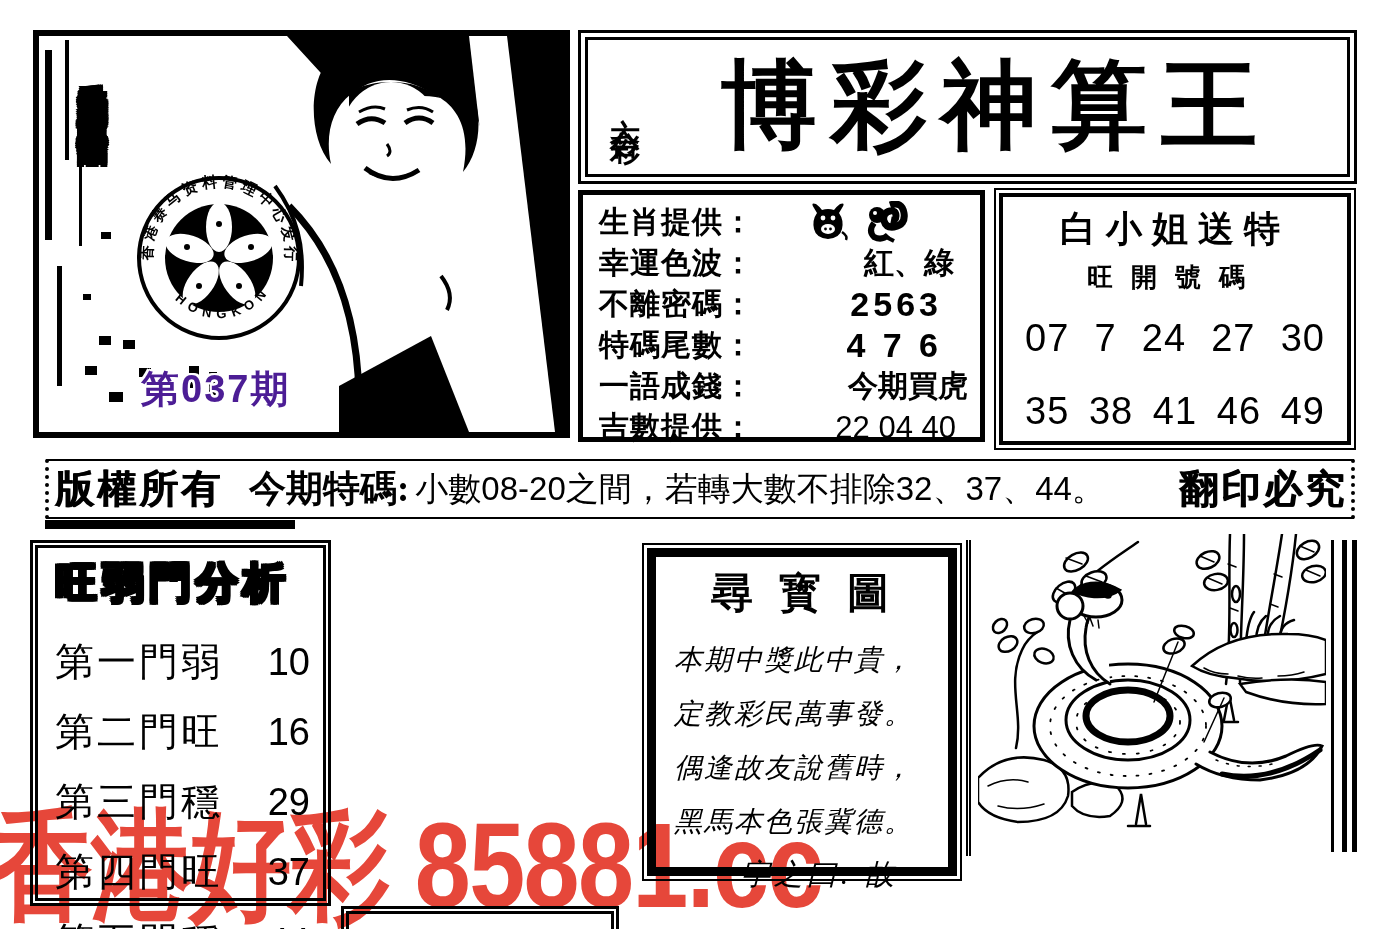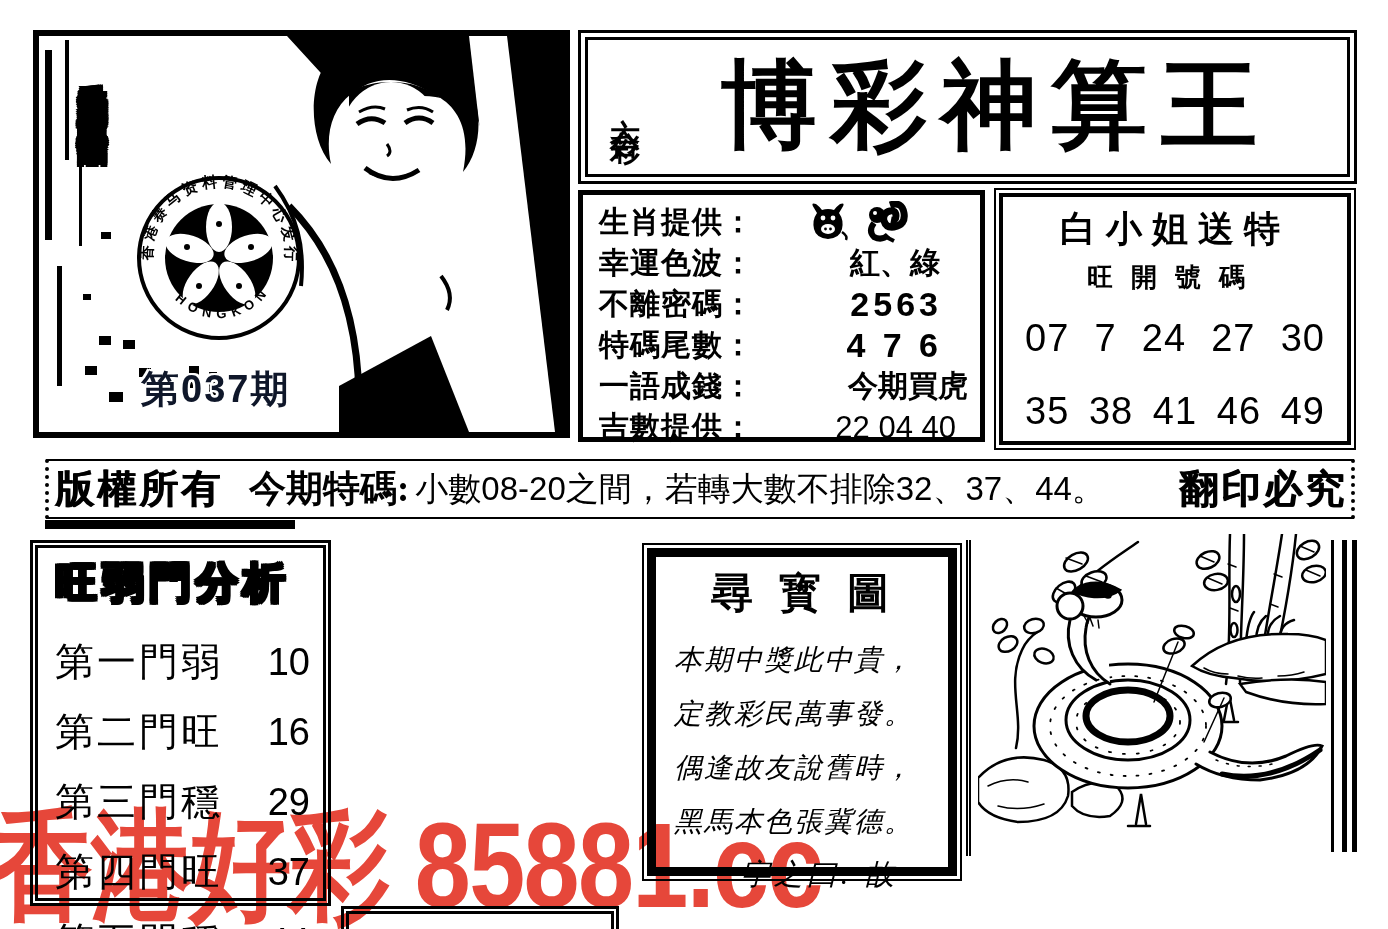--- a/index.html
+++ b/index.html
@@ -8,21 +8,21 @@
     background:#fff;font-family:"Liberation Sans",sans-serif;color:#000;
   }
   .abs{position:absolute;}
 
   
   .dbl{border:3px solid #000;position:relative;box-sizing:border-box;}
   .dbl::after{content:"";position:absolute;inset:2px;border:3px solid #000;pointer-events:none;}
 
   
   .outline-w{color:#000000;text-shadow:-2px -2px 0 #000,2px -2px 0 #000,-2px 2px 0 #000,2px 2px 0 #000,-2px 0 0 #000,2px 0 0 #000,0 -2px 0 #000,0 2px 0 #000;}
-  .outline-b{color:#0f172a;text-shadow:-2px -2px 0 #fff,2px -2px 0 #fff,-2px 2px 0 #fff,2px 2px 0 #fff,-2px 0 0 #fff,2px 0 0 #fff,0 -2px 0 #fff,0 2px 0 #fff;}
+  .outline-b{color:#4c1d95;text-shadow:-2px -2px 0 #fff,2px -2px 0 #fff,-2px 2px 0 #fff,2px 2px 0 #fff,-2px 0 0 #fff,2px 0 0 #fff,0 -2px 0 #fff,0 2px 0 #fff;}
 
   
   .photo-block{left:33px;top:30px;width:537px;height:408px;border:6px solid #000;box-sizing:border-box;overflow:hidden;background:#fff;}
   .photo-art{position:absolute;left:0;top:0;}
   .slogan-v{position:absolute;left:34px;top:26px;writing-mode:vertical-rl;font-size:29px;font-weight:bold;letter-spacing:4px;font-family:"Liberation Serif",serif;}
   .hk-logo{position:absolute;left:96px;top:138px;}
   .issue-label{position:absolute;left:102px;top:328px;font-size:38px;font-weight:bold;letter-spacing:2px;}
 
   
   .title-box{left:578px;top:30px;width:779px;height:154px;border:3px solid #000;box-sizing:border-box;padding:4px;}
@@ -209,21 +209,21 @@
         <path d="M26 4 Q38 0 40 12 Q42 24 30 26 Q22 27 20 20 Q18 12 26 10 Q32 9 32 15 Q32 20 27 19" stroke="#000" stroke-width="7" fill="none"></path>
         <circle cx="13" cy="14" r="8" fill="#000"></circle>
         <circle cx="11" cy="12" r="2" fill="#fff"></circle>
         <path d="M10 22 Q4 30 10 36 Q18 40 24 34" stroke="#000" stroke-width="6" fill="none"></path>
         <path d="M22 36 l8 4" stroke="#000" stroke-width="4"></path>
       </svg>
     </span>
   </div>
   <div class="tip-row">
     <span class="tip-label">幸運色波：</span>
-    <span class="tip-value" style="margin-right:28px">紅、綠</span>
+    <span class="tip-value" style="margin-right:14px">紅、綠</span>
   </div>
   <div class="tip-row">
     <span class="tip-label">不離密碼：</span>
     <span class="tip-value num" style="margin-right:26px">2563</span>
   </div>
   <div class="tip-row">
     <span class="tip-label">特碼尾數：</span>
     <span class="tip-value num" style="margin-right:26px">4 7 6</span>
   </div>
   <div class="tip-row">

